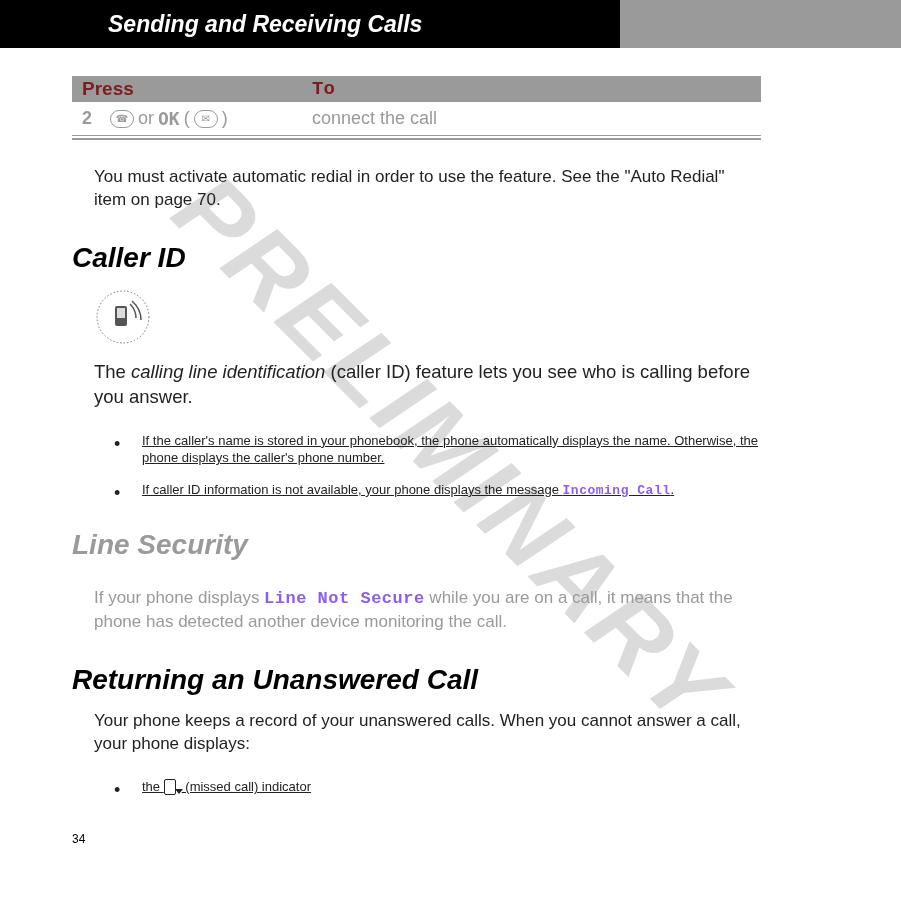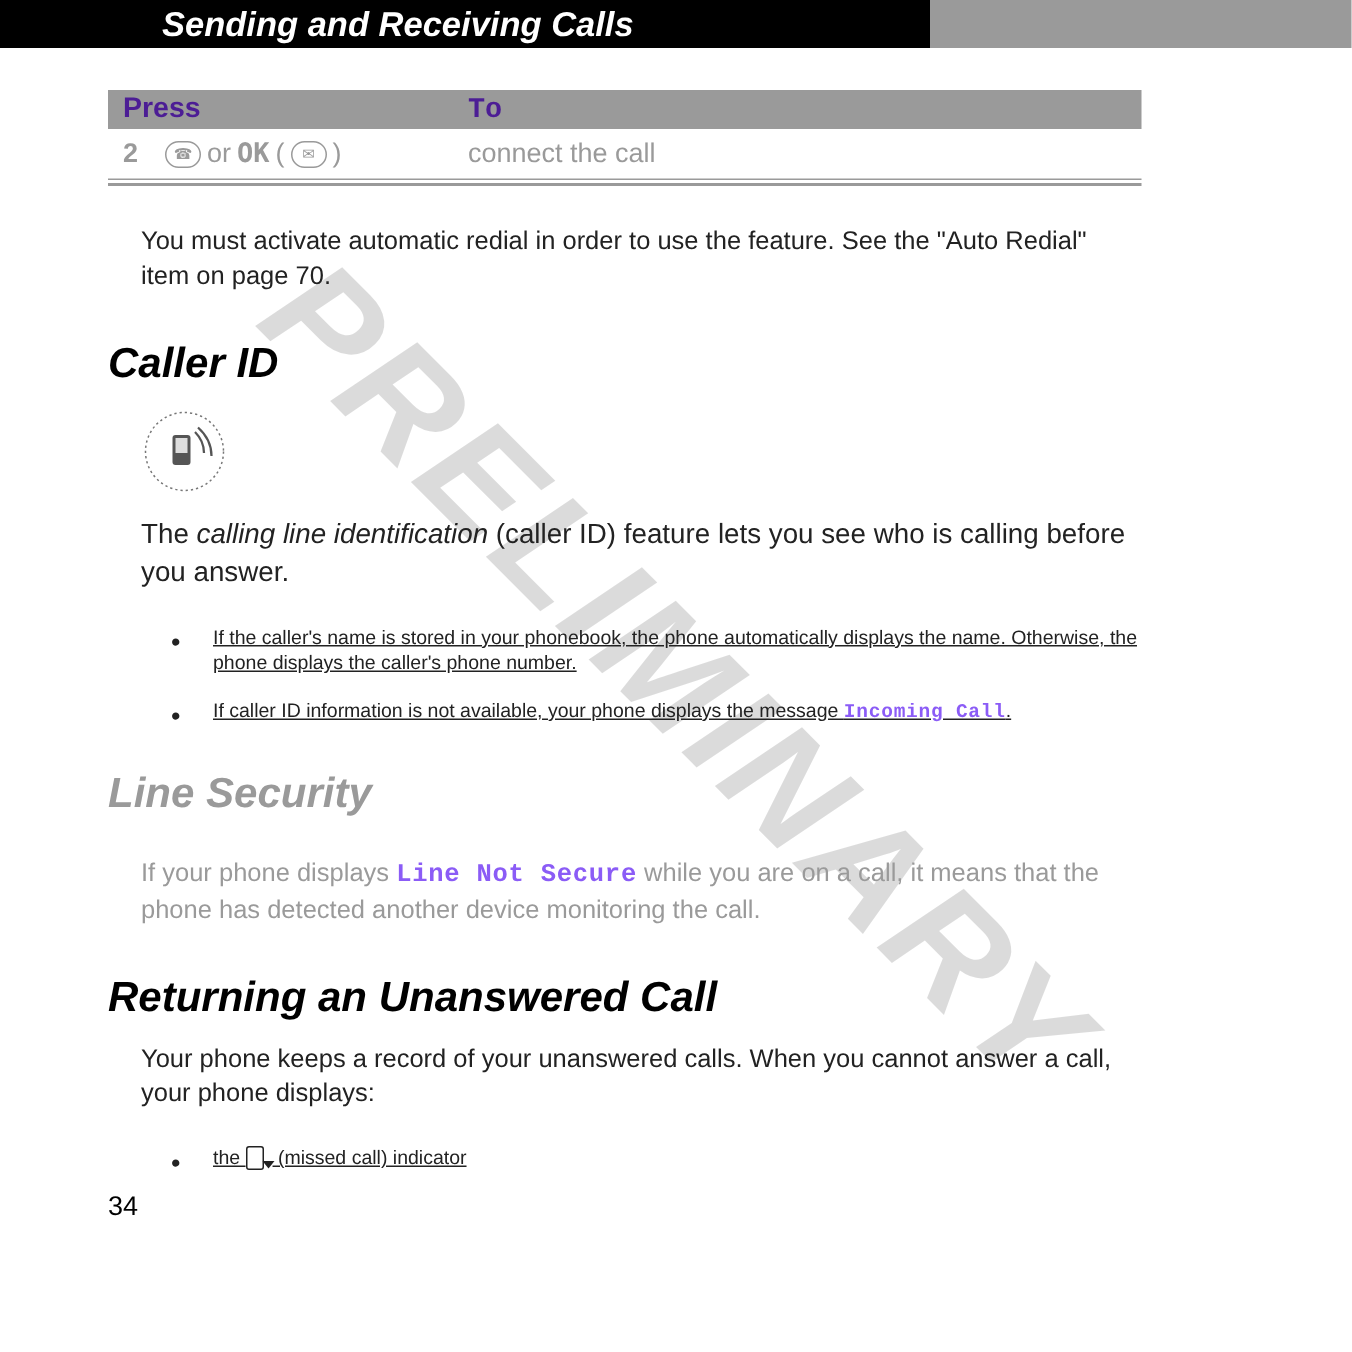--- a/index.html
+++ b/index.html
@@ -20,21 +20,21 @@
       font-weight: 700;
       font-style: italic;
       color: rgba(0,0,0,0.14);
       letter-spacing: 4px;
       pointer-events: none;
       z-index: 0;
       white-space: nowrap;
     }
     .content { position: relative; z-index: 1; }
     .header-bar {
-      height: 32px;
+      height: 48px;
       display: flex;
       margin-bottom: 28px;
     }
     .header-black {
       background: #000;
       color: #fff;
       flex: 0 0 620px;
       display: flex;
       align-items: center;
       padding-left: 108px;
@@ -45,21 +45,21 @@
     .header-gray {
       background: #9a9a9a;
       flex: 1;
     }
     .main {
       padding: 0 140px 0 72px;
     }
     .table-wrap { margin-bottom: 8px; }
     .thead {
       background: #9a9a9a;
-      color: #4c1d95;
+      color: #7f1d1d;
       display: flex;
       font-weight: 700;
       font-size: 19px;
       padding: 2px 0 2px 10px;
     }
     .thead .c1 { width: 230px; }
     .thead .c2 { flex: 1; font-family: Liberation Mono, monospace; }
     .trow {
       display: flex;
       align-items: center;
@@ -142,22 +142,22 @@
     .mono {
       font-family: "Courier New", monospace;
       font-weight: 700;
       letter-spacing: 0.5px;
       color: #8b5cf6;
     }
     .para.gray { color: #9a9a9a; }
     .page-num {
       position: absolute;
       left: 72px;
-      bottom: 30px;
-      font-size: 18px;
+      bottom: 14px;
+      font-size: 12px;
     }
     .missed-icon {
       display: inline-block;
       width: 18px;
       height: 14px;
       vertical-align: -2px;
       position: relative;
     }
     .missed-icon::before {
       content:"";

